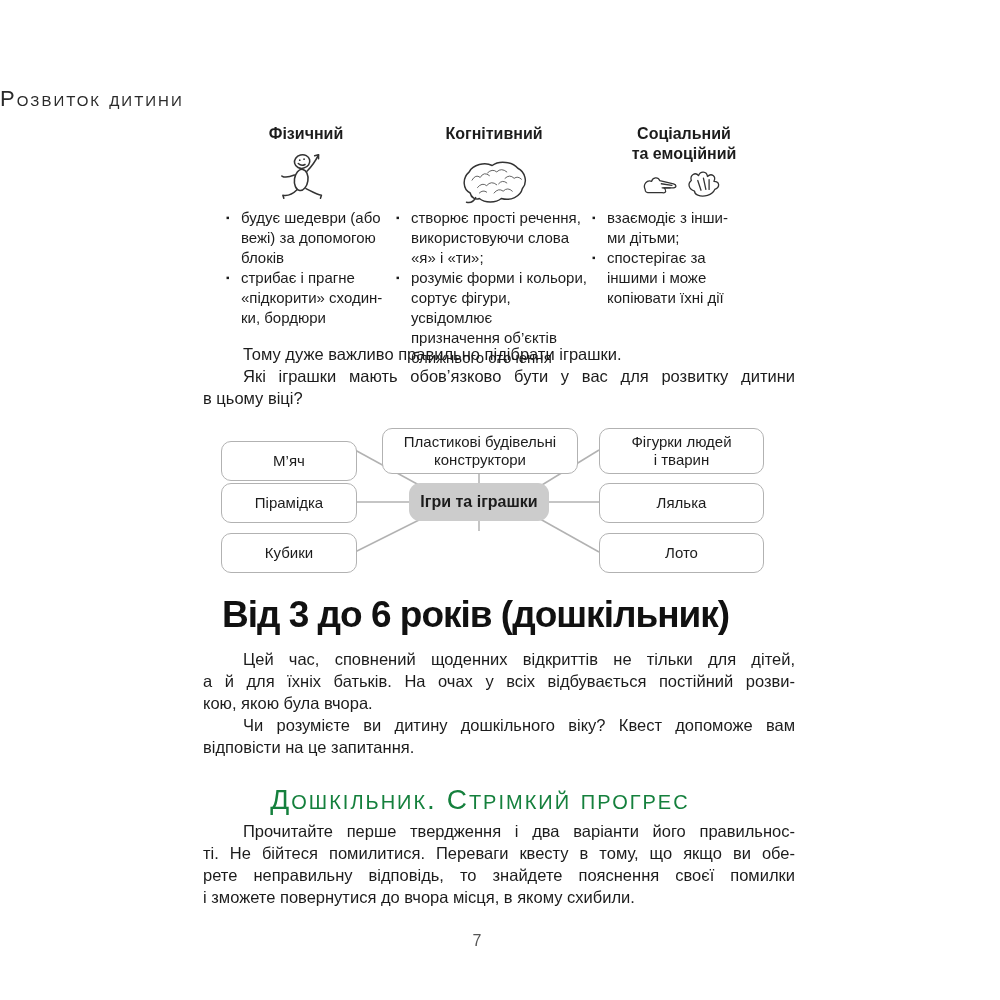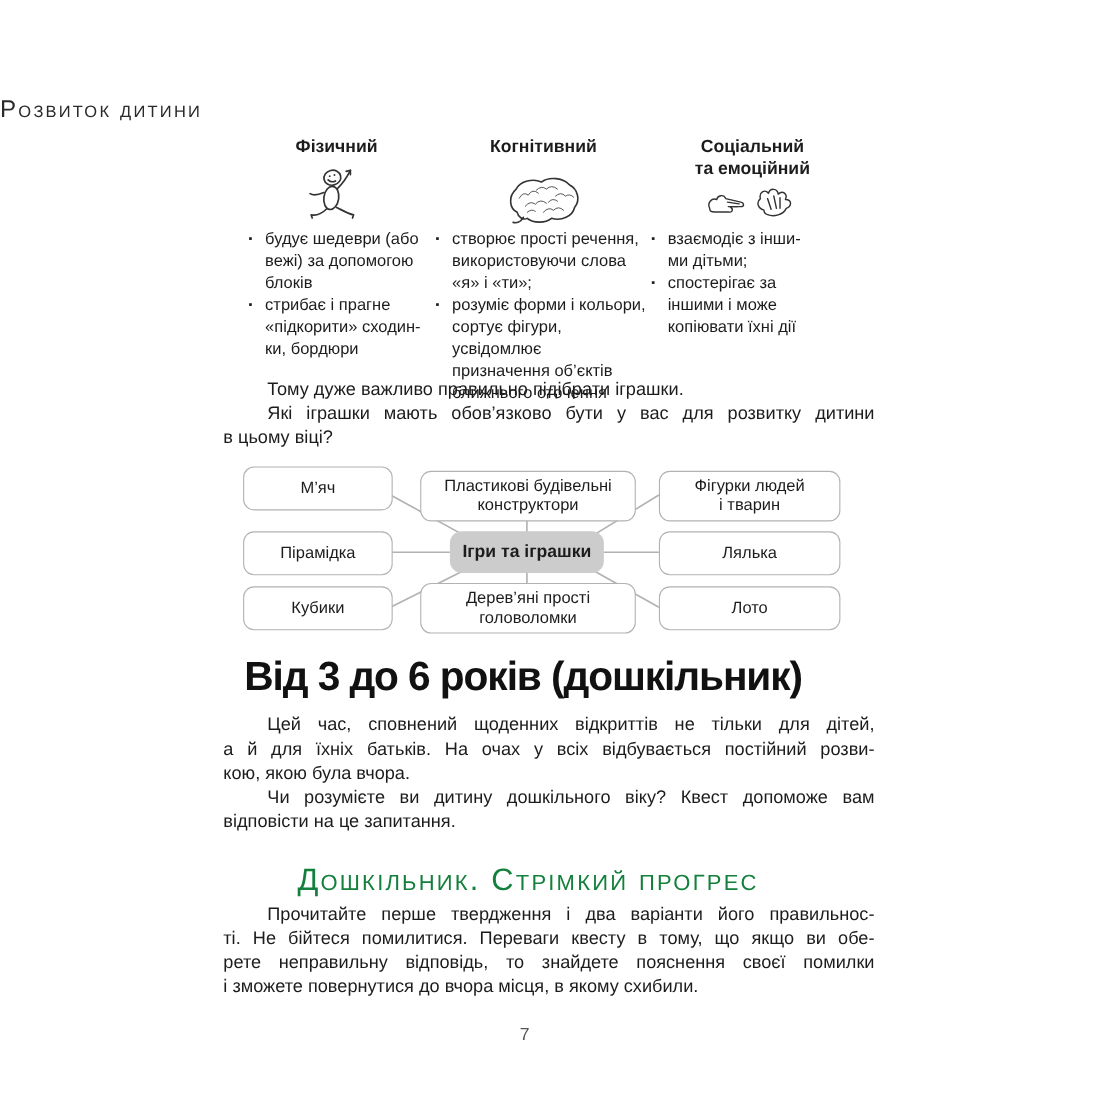--- a/index.html
+++ b/index.html
@@ -34,21 +34,21 @@
   .para .ln:first-child{text-indent:40px;}
 
   
   .diagram{position:absolute;left:214px;top:424px;width:556px;height:154px;}
   .links{position:absolute;left:0;top:0;}
   .dbox{position:absolute;border:1.5px solid #b2b2b2;border-radius:10px;background:#fff;
         display:flex;flex-direction:column;justify-content:center;align-items:center;
         font-size:15px;line-height:18px;text-align:center;}
   .dbox.hub{background:#cccccc;border:none;font-weight:bold;font-size:16px;}
   .dl{left:7px;width:134px;}  .dm{left:168px;width:194px;} .dr{left:385px;width:163px;}
-  .r0s{top:0;height:38px;}  .r0t{top:4px;height:44px;}
+  .r0s{top:17px;height:38px;}  .r0t{top:4px;height:44px;}
   .r1{top:59px;height:38px;}
   .r2s{top:109px;height:38px;}.r2t{top:106px;height:44px;}
   .hub{left:195px;top:59px;width:140px;height:38px;border-radius:11px;}
 
   
   .section-heading{position:absolute;left:222px;top:594px;margin:0;font-size:37px;
                    font-weight:bold;letter-spacing:-1px;color:#111;}
   .subheading{position:absolute;top:784px;left:0;width:960px;text-align:center;
               font-variant:small-caps;font-size:28px;letter-spacing:2px;color:#15803d;}
   .page-number{position:absolute;top:932px;left:0;width:954px;text-align:center;
@@ -167,24 +167,20 @@
         <div class="ln">Пірамідка</div>
       </div>
     <div class="dbox dl r2s">
         <div class="ln">Кубики</div>
       </div>
     <div class="dbox dm r0t">
         <div class="ln">Пластикові будівельні</div>
         <div class="ln">конструктори</div>
       </div>
     <div class="dbox hub">Ігри та іграшки</div>
-    <div class="dbox dm r2t">
-        <div class="ln">Дерев’яні прості</div>
-        <div class="ln">головоломки</div>
-      </div>
     <div class="dbox dr r0t">
         <div class="ln">Фігурки людей</div>
         <div class="ln">і тварин</div>
       </div>
     <div class="dbox dr r1">
         <div class="ln">Лялька</div>
       </div>
     <div class="dbox dr r2s">
         <div class="ln">Лото</div>
       </div>

